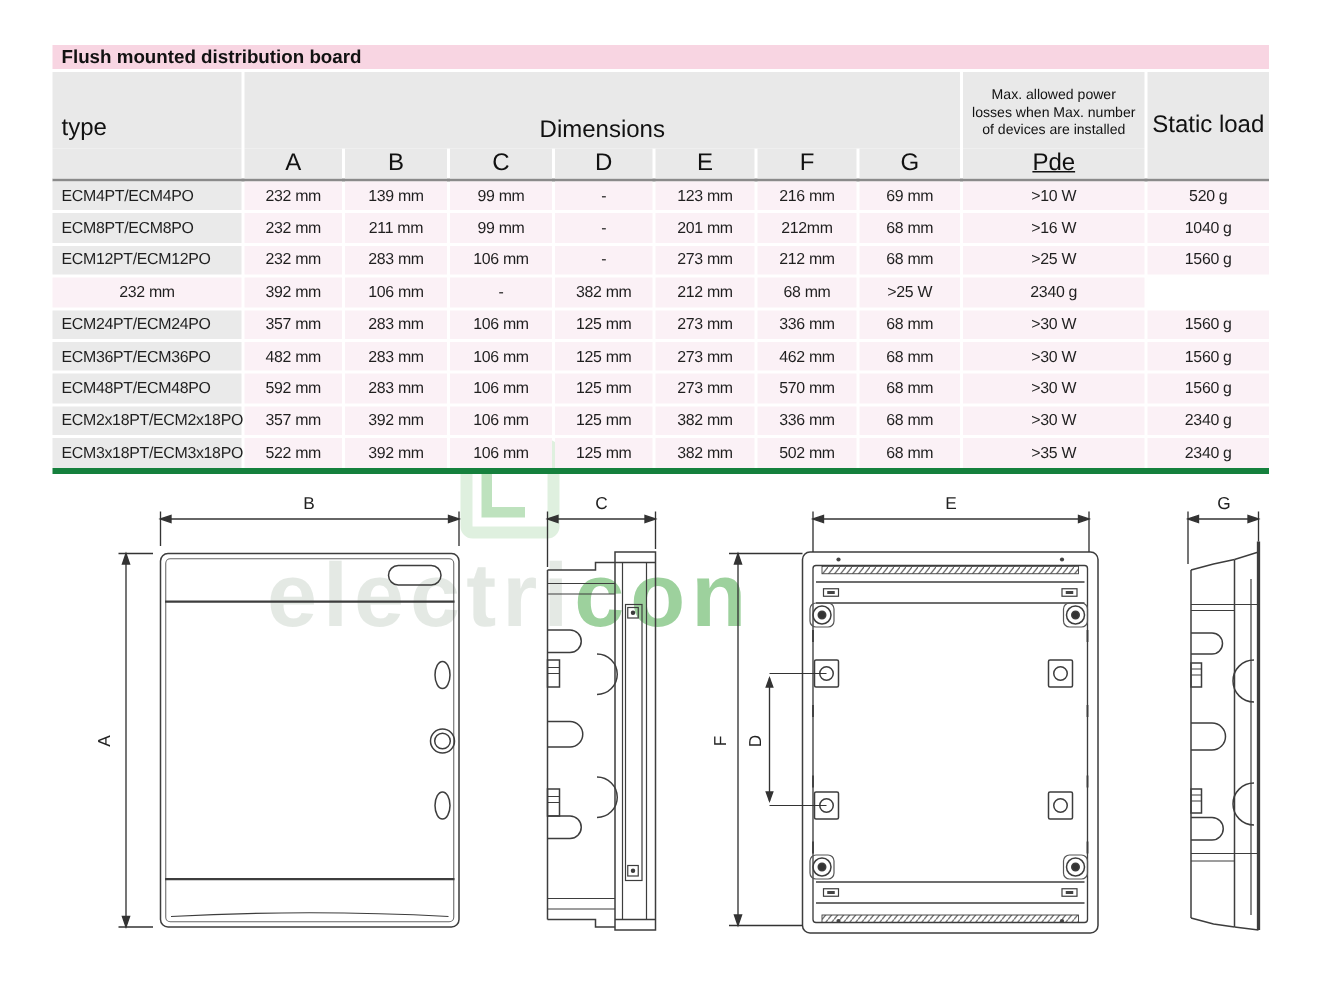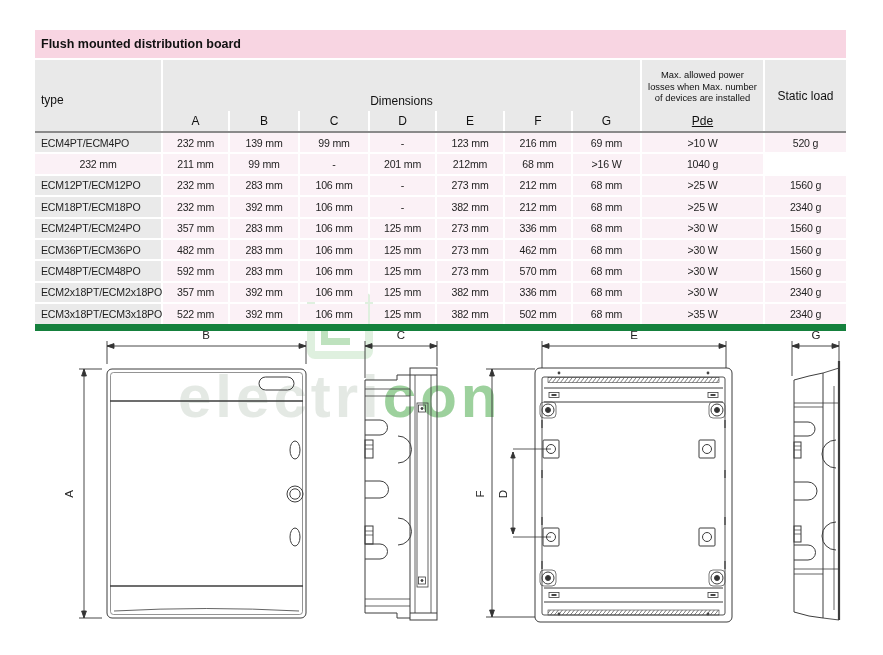--- a/index.html
+++ b/index.html
@@ -11,37 +11,37 @@
              pointer-events:none;flex-direction:column;}
   .wm-logo{position:relative;width:50px;height:50px;border:8px solid rgba(150,205,150,.30);border-radius:8px;}
   .wm-logo-inner{position:absolute;left:6px;bottom:6px;width:22px;height:24px;
                  border-left:7px solid rgba(110,190,110,.45);border-bottom:7px solid rgba(110,190,110,.45);}
   .wm-text{font-size:60px;font-weight:700;letter-spacing:4px;line-height:56px;white-space:nowrap;}
   .wm-light{color:var(--wm-light, rgba(205,215,205,.55));}
   .wm-green{color:var(--wm-green, rgba(105,185,105,.65));}
 
   
   .spec-table{position:absolute;left:35px;top:30px;width:811px;z-index:2;}
-  .title-bar{height:28px;background:var(--title-bg,#f8d5e2);display:flex;align-items:center;
+  .title-bar{height:16px;background:var(--title-bg,#f8d5e2);display:flex;align-items:center;
              padding-left:6px;font-size:12.5px;font-weight:700;color:#111;margin-bottom:2px;}
   .grid-cols{display:grid;grid-template-columns:126px 65px 68px 68px 65px 66px 66px 67px 121px 81px;
              column-gap:2px;}
   .thead{grid-template-rows:51px 20px;row-gap:0;border-bottom:2px solid #8a8a8a;}
   .hcell{background:var(--header-bg,#e9e9e9);display:flex;align-items:center;justify-content:center;
-         font-size:12px;color:#111;}
+         font-size:16px;color:#111;}
   .hc-type{grid-column:1;grid-row:1;align-items:flex-end;justify-content:flex-start;
            padding:0 0 4px 6px;}
   .hc-type-fill{grid-column:1;grid-row:2;}
   .hc-dims{grid-column:2 / span 7;grid-row:1;align-items:flex-end;padding-bottom:3px;}
   .hc-letter{grid-row:2;}
   .hc-pde{grid-column:9;grid-row:1;flex-direction:column;justify-content:center;
           font-size:9.4px;line-height:1.22;text-align:center;padding-top:2px;}
   .hc-pde-label{grid-column:9;grid-row:2;text-decoration:underline;}
   .hc-static{grid-column:10;grid-row:1 / span 2;}
-  .tbody{border-bottom:7px solid #15803d;text-align:center;}
+  .tbody{border-bottom:4px solid #15803d;text-align:center;}
   .trow{height:19.4px;}
   .trow + .trow{margin-top:2px;}
   .cell{background:var(--cell-pink,#fbf1f6);display:flex;align-items:center;justify-content:center;
         font-size:10.6px;color:#1f1f1f;letter-spacing:-0.2px;}
   .type-cell{background:var(--type-bg,#eaeaea);justify-content:flex-start;padding-left:6px;}
 
   
   .drawing{position:absolute;z-index:2;}
   .drawing text{font-size:11.5px;fill:#222;font-family:"Liberation Sans",sans-serif;}
   .drawing path,.drawing rect,.drawing line,.drawing ellipse,.drawing circle{vector-effect:none;}
@@ -90,20 +90,21 @@
           <div class="cell">139 mm</div>
           <div class="cell">99 mm</div>
           <div class="cell">-</div>
           <div class="cell">123 mm</div>
           <div class="cell">216 mm</div>
           <div class="cell">69 mm</div>
           <div class="cell">&gt;10 W</div>
           <div class="cell">520 g</div>
         </div>
         <div class="grid-cols trow">
+          <div class="cell type-cell">ECM8PT/ECM8PO</div>
           <div class="cell">232 mm</div>
           <div class="cell">211 mm</div>
           <div class="cell">99 mm</div>
           <div class="cell">-</div>
           <div class="cell">201 mm</div>
           <div class="cell">212mm</div>
           <div class="cell">68 mm</div>
           <div class="cell">&gt;16 W</div>
           <div class="cell">1040 g</div>
         </div>
@@ -113,21 +114,20 @@
           <div class="cell">283 mm</div>
           <div class="cell">106 mm</div>
           <div class="cell">-</div>
           <div class="cell">273 mm</div>
           <div class="cell">212 mm</div>
           <div class="cell">68 mm</div>
           <div class="cell">&gt;25 W</div>
           <div class="cell">1560 g</div>
         </div>
         <div class="grid-cols trow">
-          <div class="cell type-cell">ECM18PT/ECM18PO</div>
           <div class="cell">232 mm</div>
           <div class="cell">392 mm</div>
           <div class="cell">106 mm</div>
           <div class="cell">-</div>
           <div class="cell">382 mm</div>
           <div class="cell">212 mm</div>
           <div class="cell">68 mm</div>
           <div class="cell">&gt;25 W</div>
           <div class="cell">2340 g</div>
         </div>

